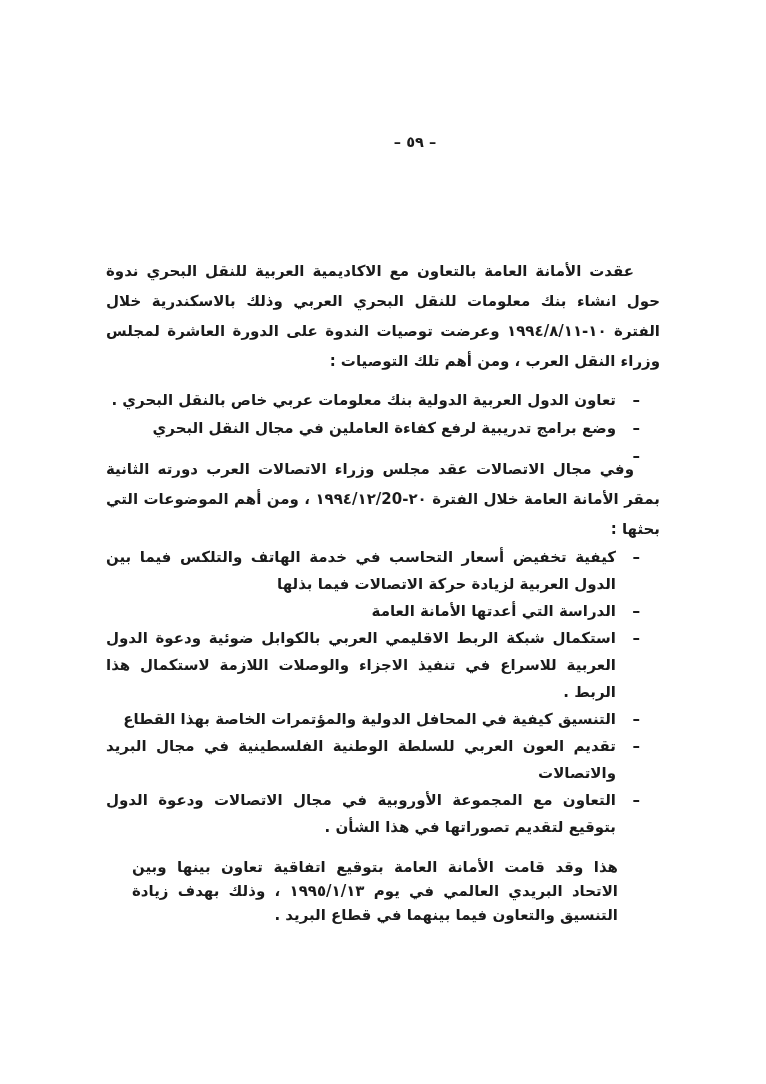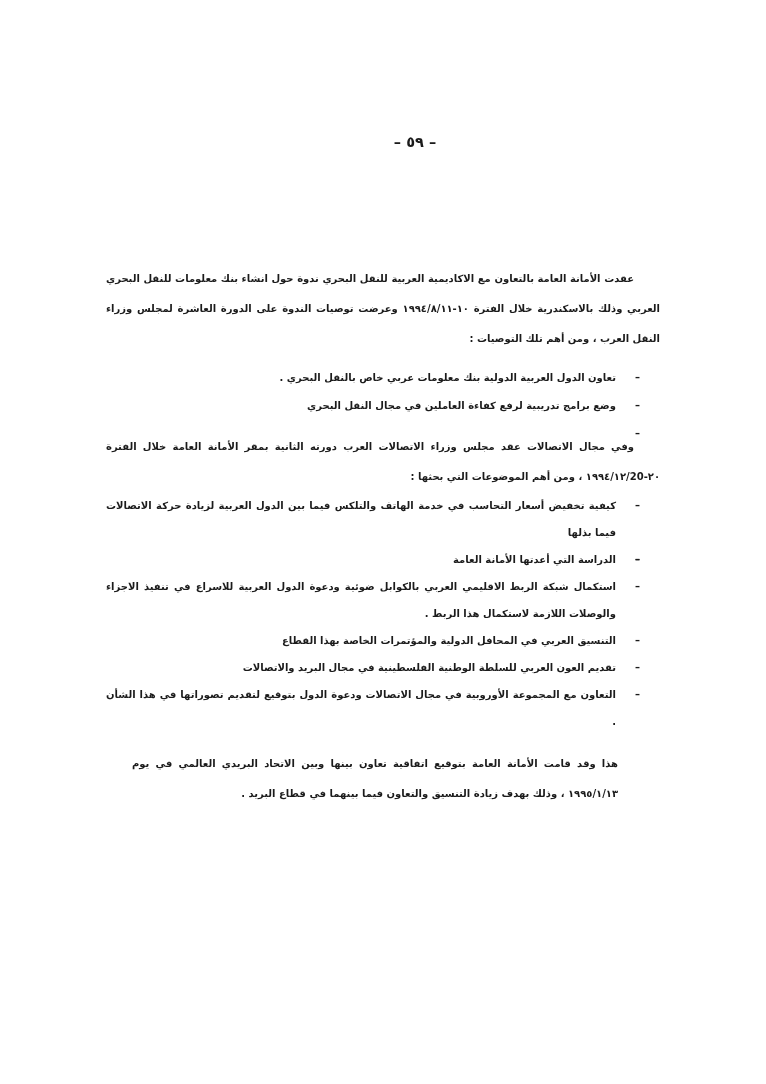--- a/index.html
+++ b/index.html
@@ -15,24 +15,24 @@
   .page-number {
     position: absolute;
     top: 134px; left: 0; width: 100%;
     text-align: center;
     font-size: 14.5px;
     letter-spacing: 1px;
     transform: translateX(32px);
   }
   .content {
     position: absolute;
-    top: 264px; right: 106px;
+    top: 256px; right: 106px;
     width: 554px;
     direction: rtl;
-    font-size: 10px;
+    font-size: 15px;
   }
   .para {
     margin: 0;
     text-align: justify;
     line-height: 30px;
     text-indent: 26px;
   }
   .para.p1 { margin-bottom: 10px; }
   .para.p2 { margin-bottom: 0; }
   .list { margin: 0; }
@@ -44,21 +44,21 @@
     line-height: 28px;
   }
   .l2 .list-item { line-height: 27px; }
   .dash {
     position: absolute;
     right: 20px; top: 0;
   }
   .closing {
     margin: 14px 42px 0 26px;
     text-align: justify;
-    line-height: 30px;
+    line-height: 24px;
     text-indent: 0;
   }
 </style>
 </head>
 <body>
 
 <div class="page">
 
   <div class="page-number">– ٥٩ –</div>
 
@@ -93,21 +93,21 @@
       <div class="list-item">
         <span class="dash">–</span>
         <span class="item-text">الدراسة التي أعدتها الأمانة العامة</span>
       </div>
       <div class="list-item">
         <span class="dash">–</span>
         <span class="item-text">استكمال شبكة الربط الاقليمي العربي بالكوابل ضوئية ودعوة الدول العربية للاسراع في تنفيذ الاجزاء والوصلات اللازمة لاستكمال هذا الربط .</span>
       </div>
       <div class="list-item">
         <span class="dash">–</span>
-        <span class="item-text">التنسيق العربي في المحافل الدولية والمؤتمرات الخاصة بهذا القطاع</span>
+        <span class="item-text">التنسيق كيفية في المحافل الدولية والمؤتمرات الخاصة بهذا القطاع</span>
       </div>
       <div class="list-item">
         <span class="dash">–</span>
         <span class="item-text">تقديم العون العربي للسلطة الوطنية الفلسطينية في مجال البريد والاتصالات</span>
       </div>
       <div class="list-item">
         <span class="dash">–</span>
         <span class="item-text">التعاون مع المجموعة الأوروبية في مجال الاتصالات ودعوة الدول بتوقيع لتقديم تصوراتها في هذا الشأن .</span>
       </div>
     </div>

